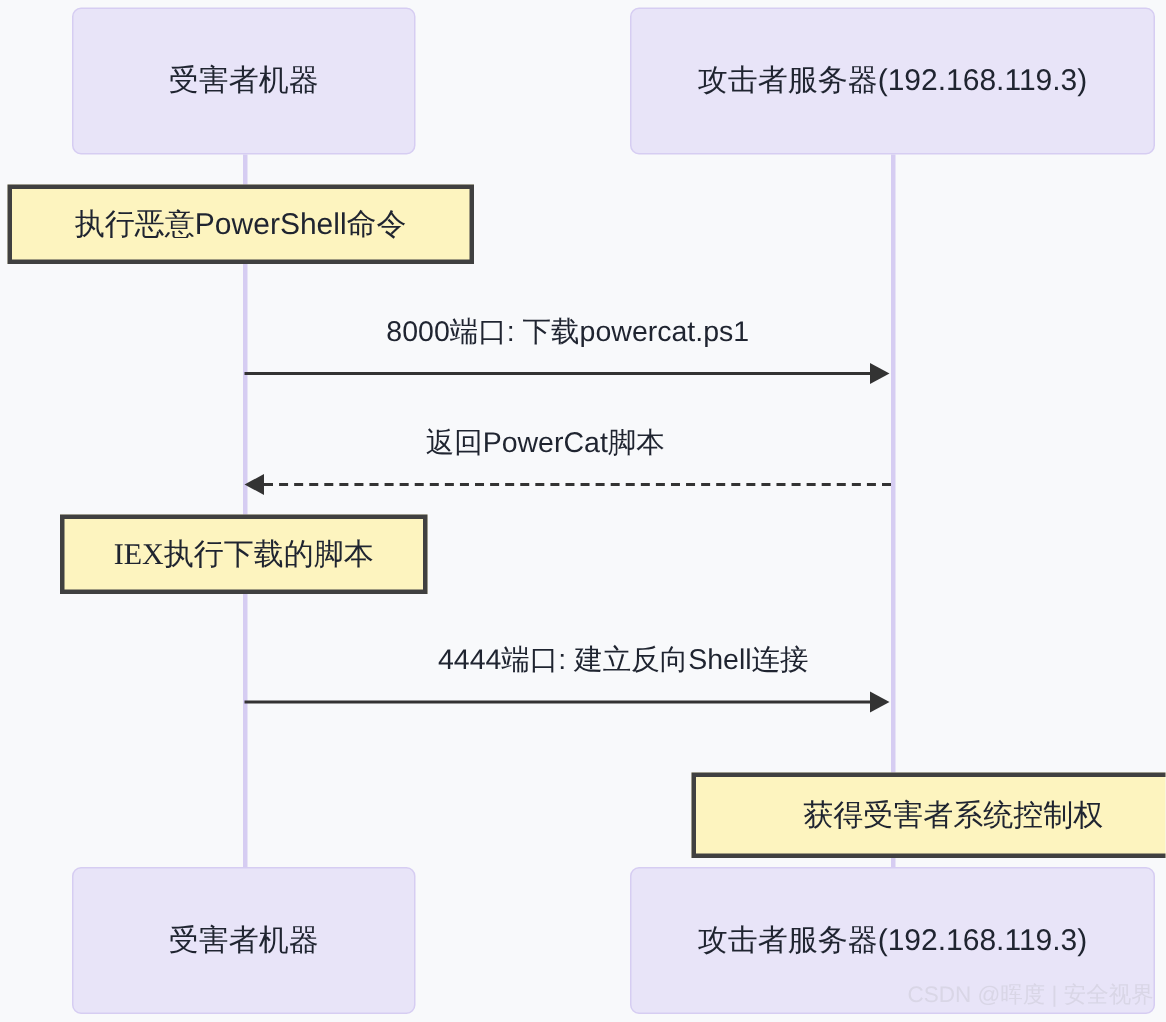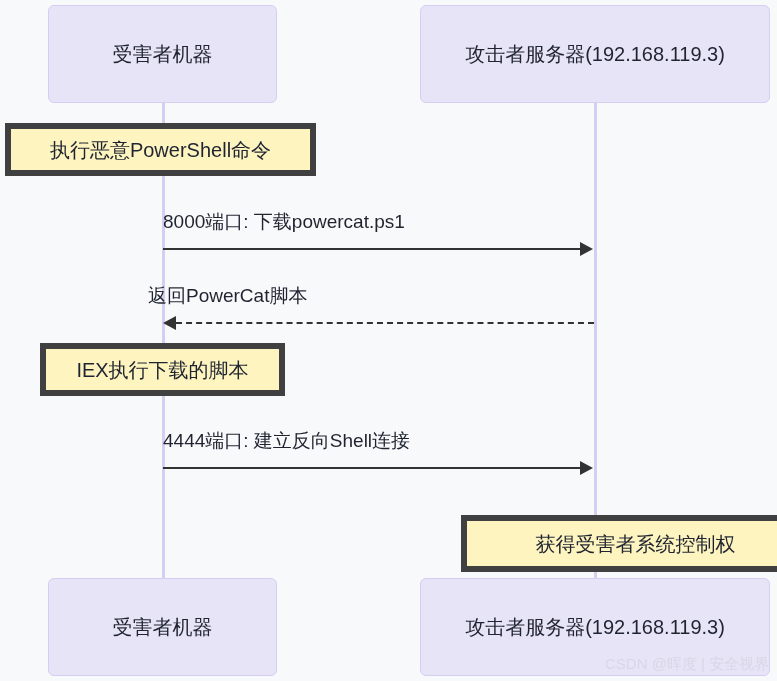--- a/index.html
+++ b/index.html
@@ -46,37 +46,38 @@
     line-height: 1.2;
     text-align: left;
     white-space: nowrap;
   }
 
   
   .note-box {
     position: absolute;
     box-sizing: border-box;
     background: #fdf4bf;
-    border: 6px solid #404040;
+    border: 3px solid #404040;
     display: flex;
     align-items: center;
     justify-content: center;
     color: #1f2430;
     font-size: 20px;
     line-height: 1.2;
     text-align: center;
     white-space: nowrap;
   }
 
   
   .msg-label {
     position: absolute;
     color: #1f2430;
     font-size: 19px;
     line-height: 1.2;
+    text-align: center;
     white-space: nowrap;
   }
   .msg-line {
     position: absolute;
     height: 0;
     border-top: 2px solid #333333;
   }
   .msg-line.dashed {
     border-top: 2px dashed #333333;
   }
@@ -130,21 +131,21 @@
   </div>
   <div class="msg-line" style="left:163px; top:248px; width:418px;"></div>
   <div class="arrow-head right" style="left:580px; top:242px;"></div>
 
   <div class="msg-label" style="left:148px; top:285px; width:431px;">
     <span>返回PowerCat脚本</span>
   </div>
   <div class="msg-line dashed" style="left:176px; top:322px; width:418px;"></div>
   <div class="arrow-head left" style="left:163px; top:316px;"></div>
 
-  <div class="note-box" style="left:40px; top:343px; width:245px; height:53px;">
+  <div class="note-box" style="left:40px; top:343px; width:245px; height:53px;font-family:Liberation Serif, serif;">
     <span>IEX执行下载的脚本</span>
   </div>
 
   <div class="msg-label" style="left:163px; top:430px; width:505px;">
     <span>4444端口: 建立反向Shell连接</span>
   </div>
   <div class="msg-line" style="left:163px; top:467px; width:418px;"></div>
   <div class="arrow-head right" style="left:580px; top:461px;"></div>
 
   <div class="note-box" style="left:421px; top:515px; width:349px; height:57px;margin-left:40px;">

